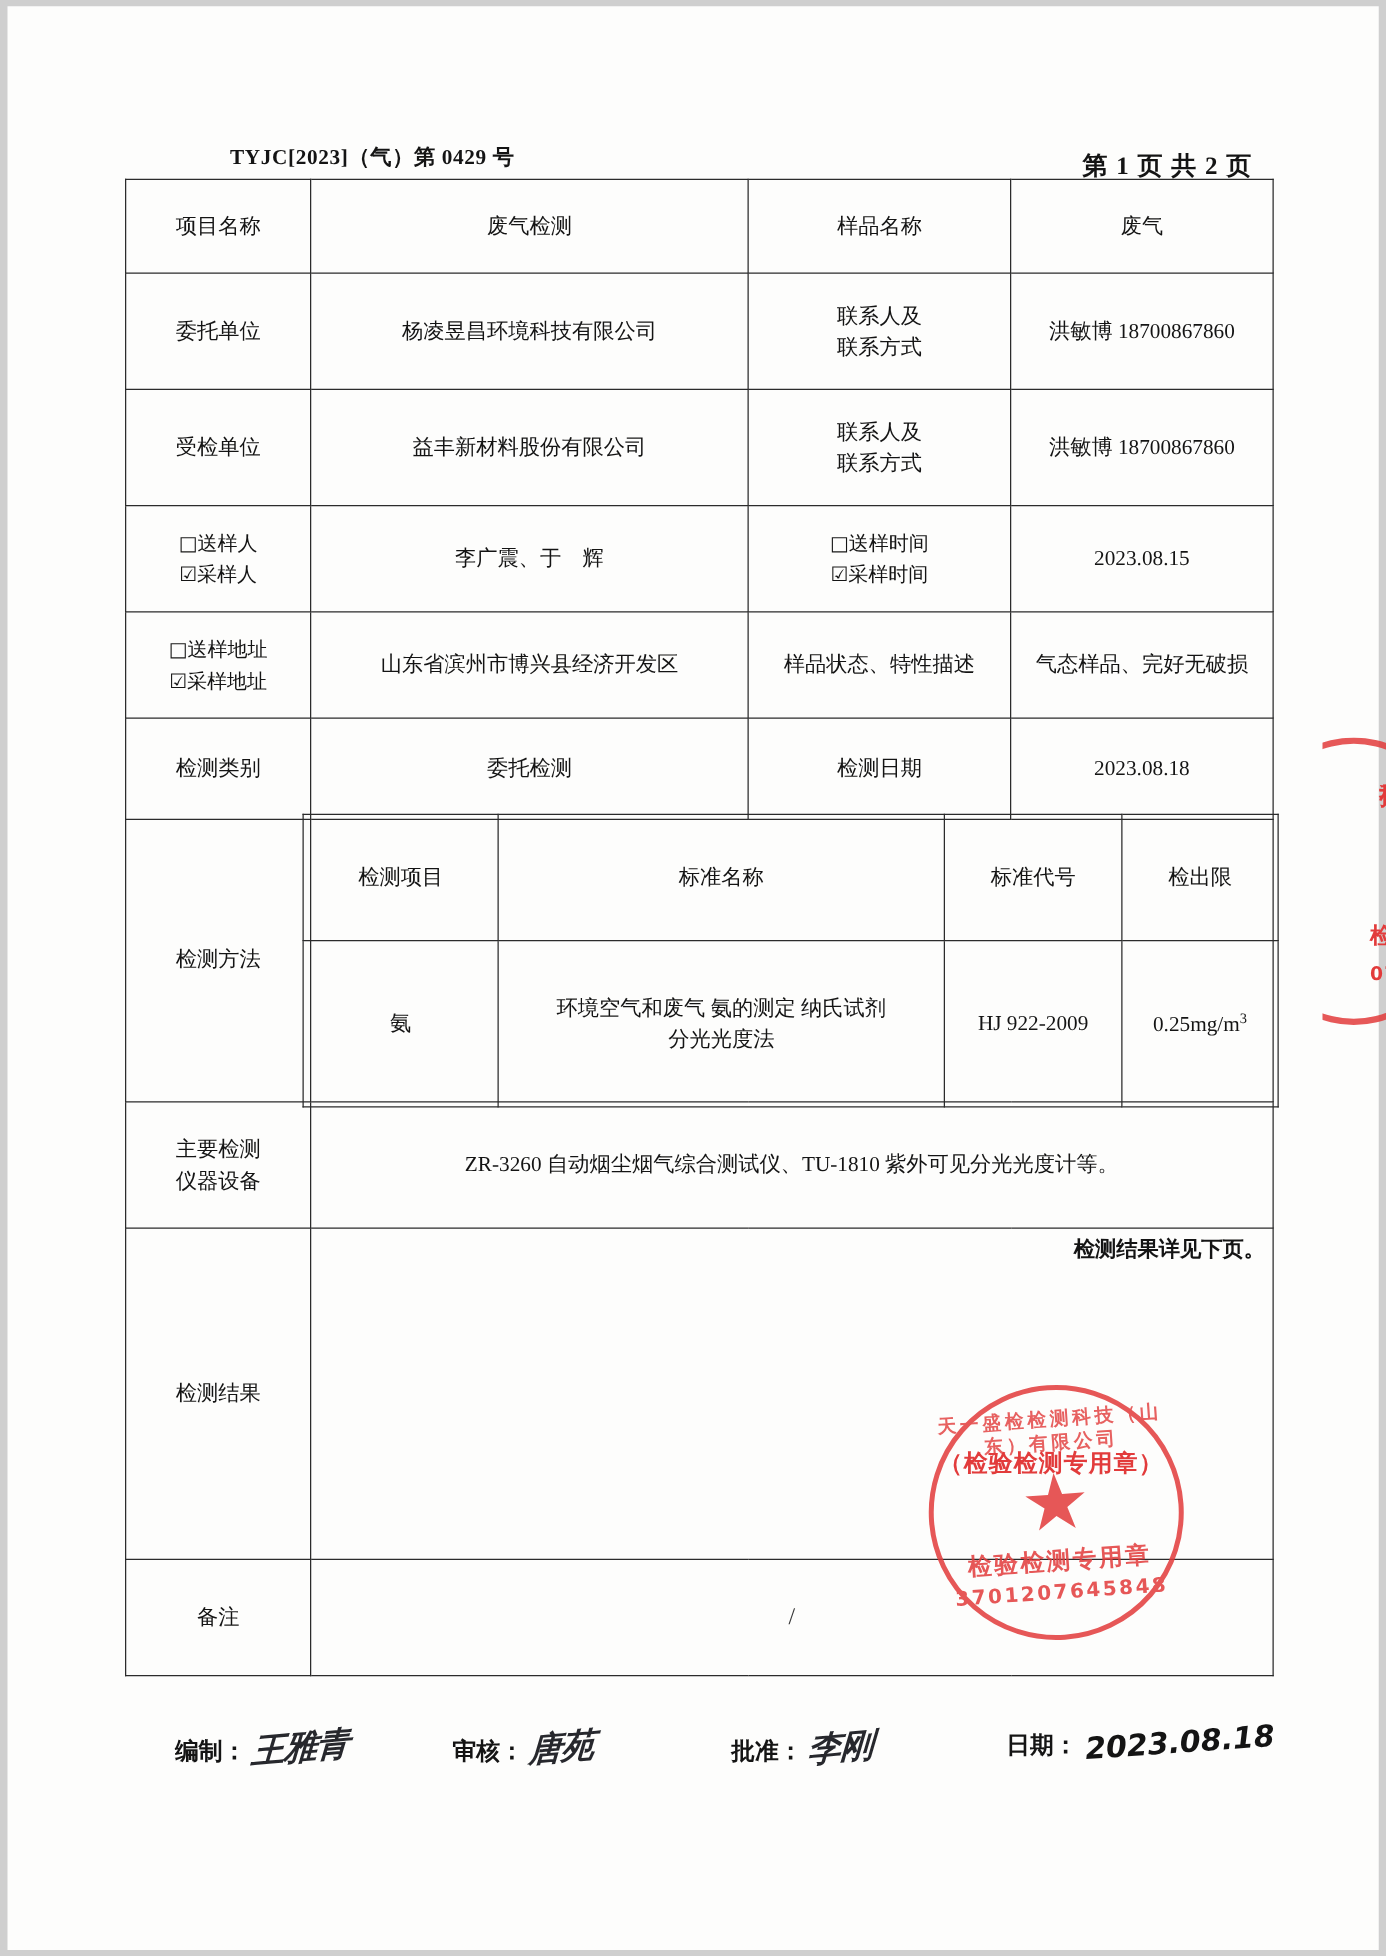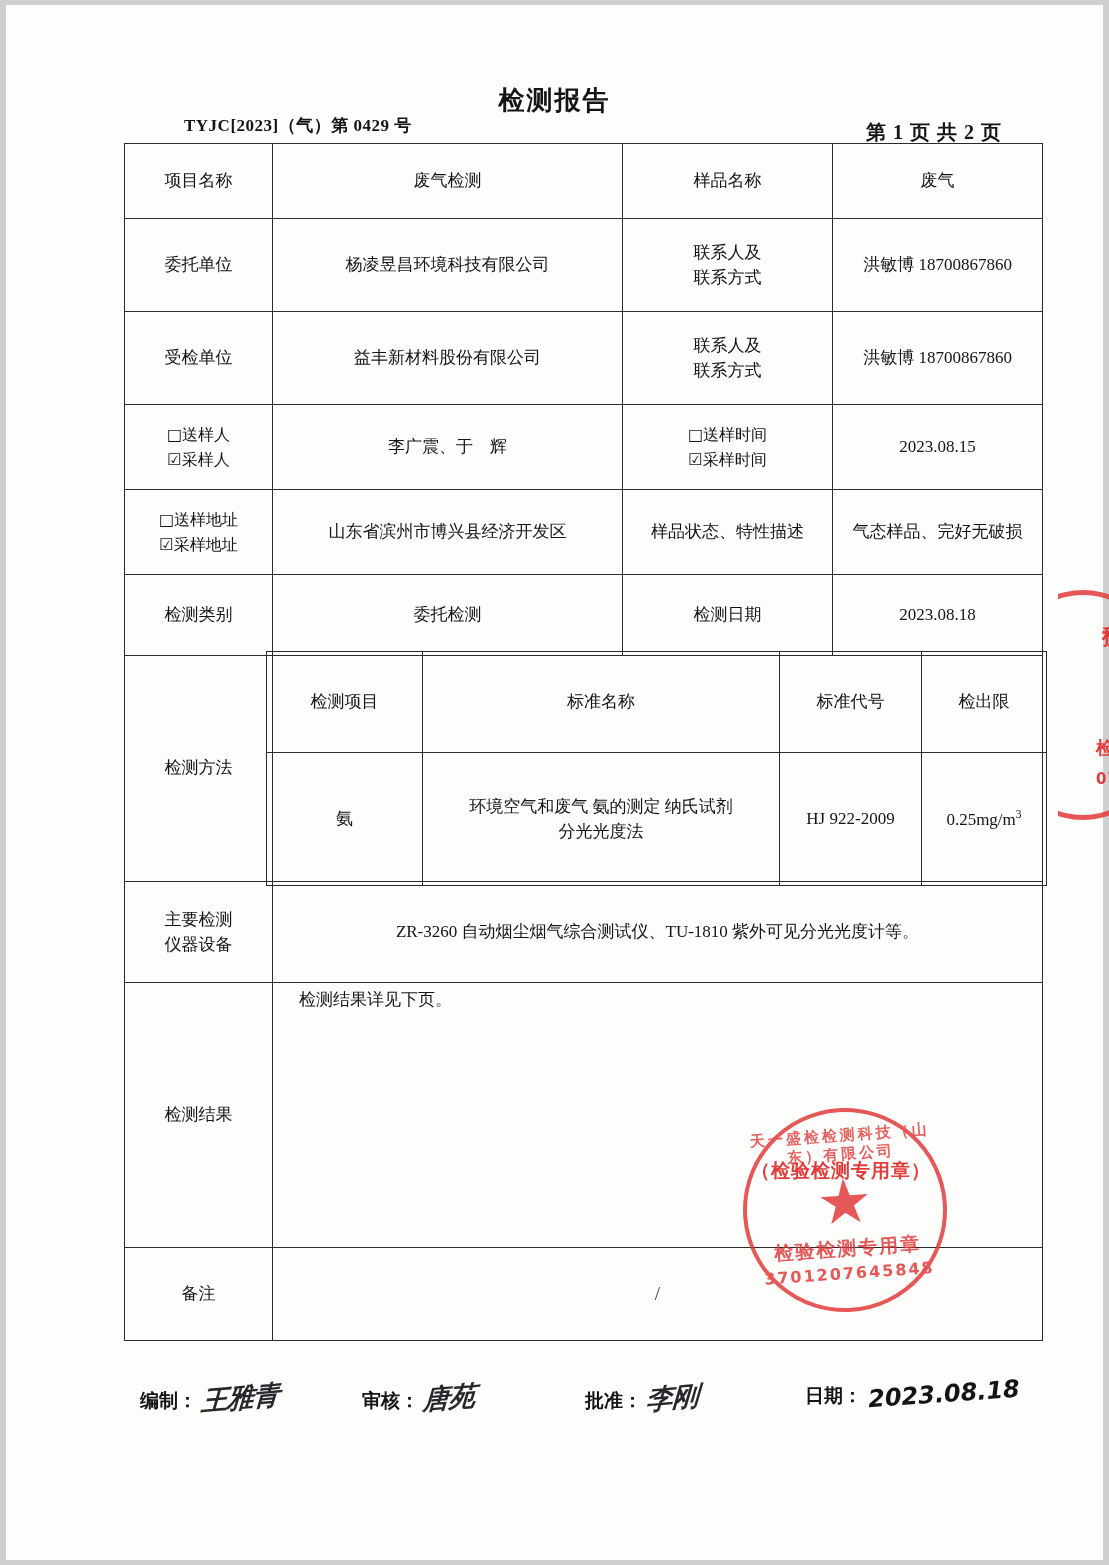--- a/index.html
+++ b/index.html
@@ -52,21 +52,21 @@
     top: 119px;
     left: 866px;
     font-size: 20px;
     font-weight: bold;
     letter-spacing: 1px;
   }
 
   table.main {
     position: absolute;
     top: 143px;
-    left: 124px;
+    left: 100px;
     width: 918px;
     border-collapse: collapse;
     table-layout: fixed;
     border-radius: 24px;
   }
   table.main td {
     border: 1.3px solid #2b2b2b;
     font-size: 17px;
     text-align: center;
     vertical-align: middle;
@@ -94,23 +94,24 @@
     line-height: 1.5;
   }
   td.nb-left { border-left: none; }
   td.nb-top { border-top: none; }
   td.nb-bottom { border-bottom: none; }
   td.nb-right { border-right: none; }
 
   .cell-pad-none { padding: 0 !important; }
 
   .result-top {
-    text-align: left;
+    text-align: right;
     padding-left: 20px;
     font-size: 17px;
+    font-weight: bold;
   }
 
   .sig-row {
     position: absolute;
     top: 1374px;
     left: 0;
     width: 1109px;
     height: 60px;
     font-size: 19px;
     font-weight: bold;
@@ -285,21 +286,20 @@
 </head>
 <body>
 
 <div class="page">
 
   <div class="scan-edge-l"></div>
   <div class="scan-edge-r"></div>
   <div class="scan-edge-t"></div>
   <div class="scan-edge-b"></div>
 
-  <div class="doc-title">检测报告</div>
   <div class="report-no">TYJC[2023]（气）第 0429 号</div>
   <div class="page-no">第 1 页 共 2 页</div>
 
   <table class="main">
     <colgroup>
       <col style="width:148px">
       <col style="width:350px">
       <col style="width:210px">
       <col style="width:210px">
     </colgroup>

